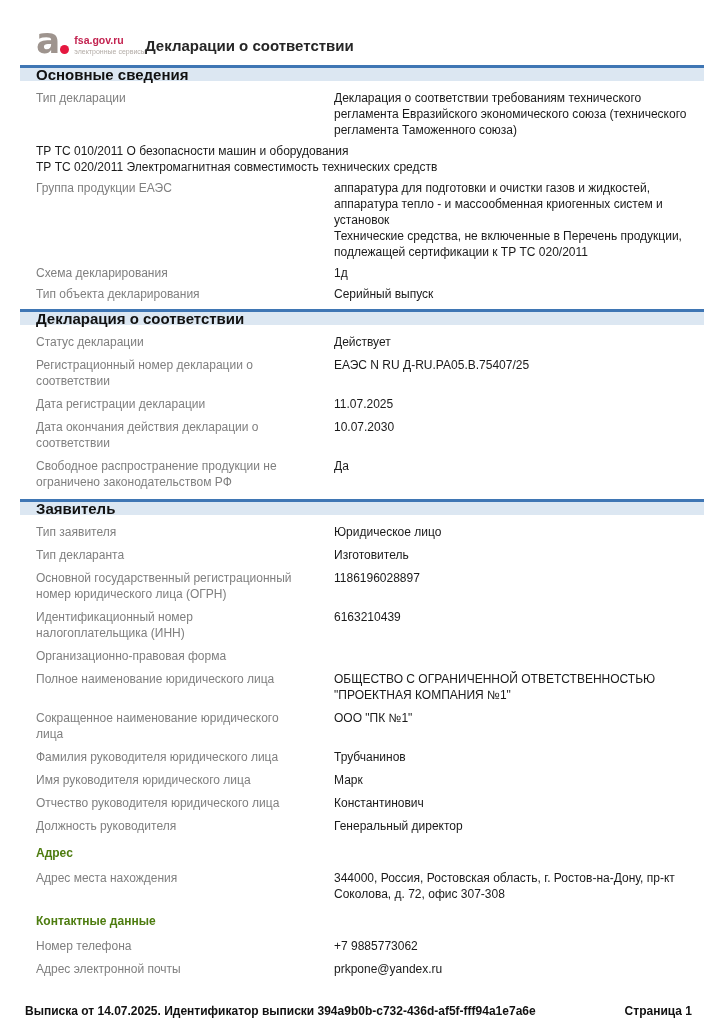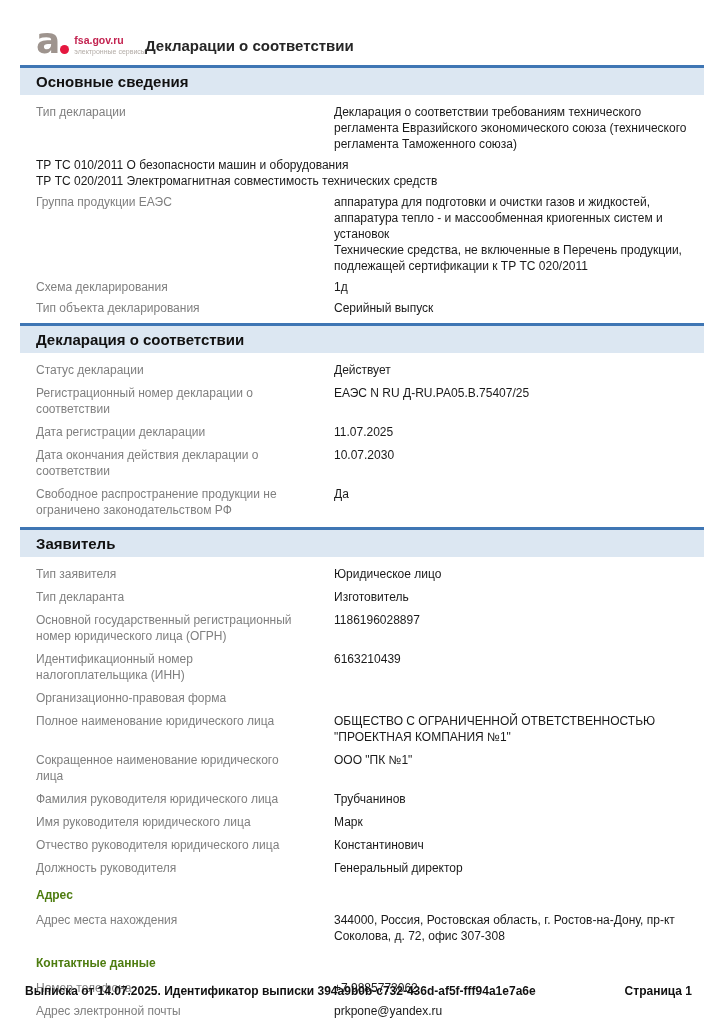--- a/index.html
+++ b/index.html
@@ -35,42 +35,42 @@
   .logo-tagline{font-size:7px;color:var(--tagline-gray);margin-top:2px;white-space:nowrap;}
   .doc-title{font-size:15px;font-weight:700;color:#262626;padding-top:11px;}
 
   
   .sections{padding:0 20px;}
   .section{margin-top:0;}
   .section:first-child{margin-top:0;}
   .section-bar{
     background:var(--section-bg);
     border-top:3px solid var(--accent-blue);
-    height:30px;display:flex;align-items:center;padding:0 16px;
+    height:16px;display:flex;align-items:center;padding:0 16px;
   }
   .section-title{font-size:15px;font-weight:700;color:#111;}
   .section-body{padding:9px 0 2px 0;}
   .row{display:flex;padding:0 4px 0 16px;margin-bottom:7px;gap:28px;}
   .section-body.tight .row{margin-bottom:5px;}
   .field-label{
     flex:0 0 258px;margin-right:12px;
     color:var(--label-gray);font-size:12px;line-height:16px;
   }
   .field-value{
     flex:1 1 auto;color:var(--text-black);font-size:12px;line-height:16px;
     white-space:pre-line;
   }
   .subheader{
     font-size:12px;line-height:16px;font-weight:700;color:#4d7c0f;
     padding:0 16px;margin:11px 0 9px 0;
   }
 
   
   .doc-footer{
-    position:absolute;left:25px;right:32px;bottom:26px;
+    position:absolute;left:25px;right:32px;bottom:6px;
     display:flex;justify-content:space-between;align-items:baseline;
     font-size:12px;font-weight:700;color:#111;
   }
 </style>
 </head>
 <body>
 
 <div class="page">
 
   <div class="doc-header">

